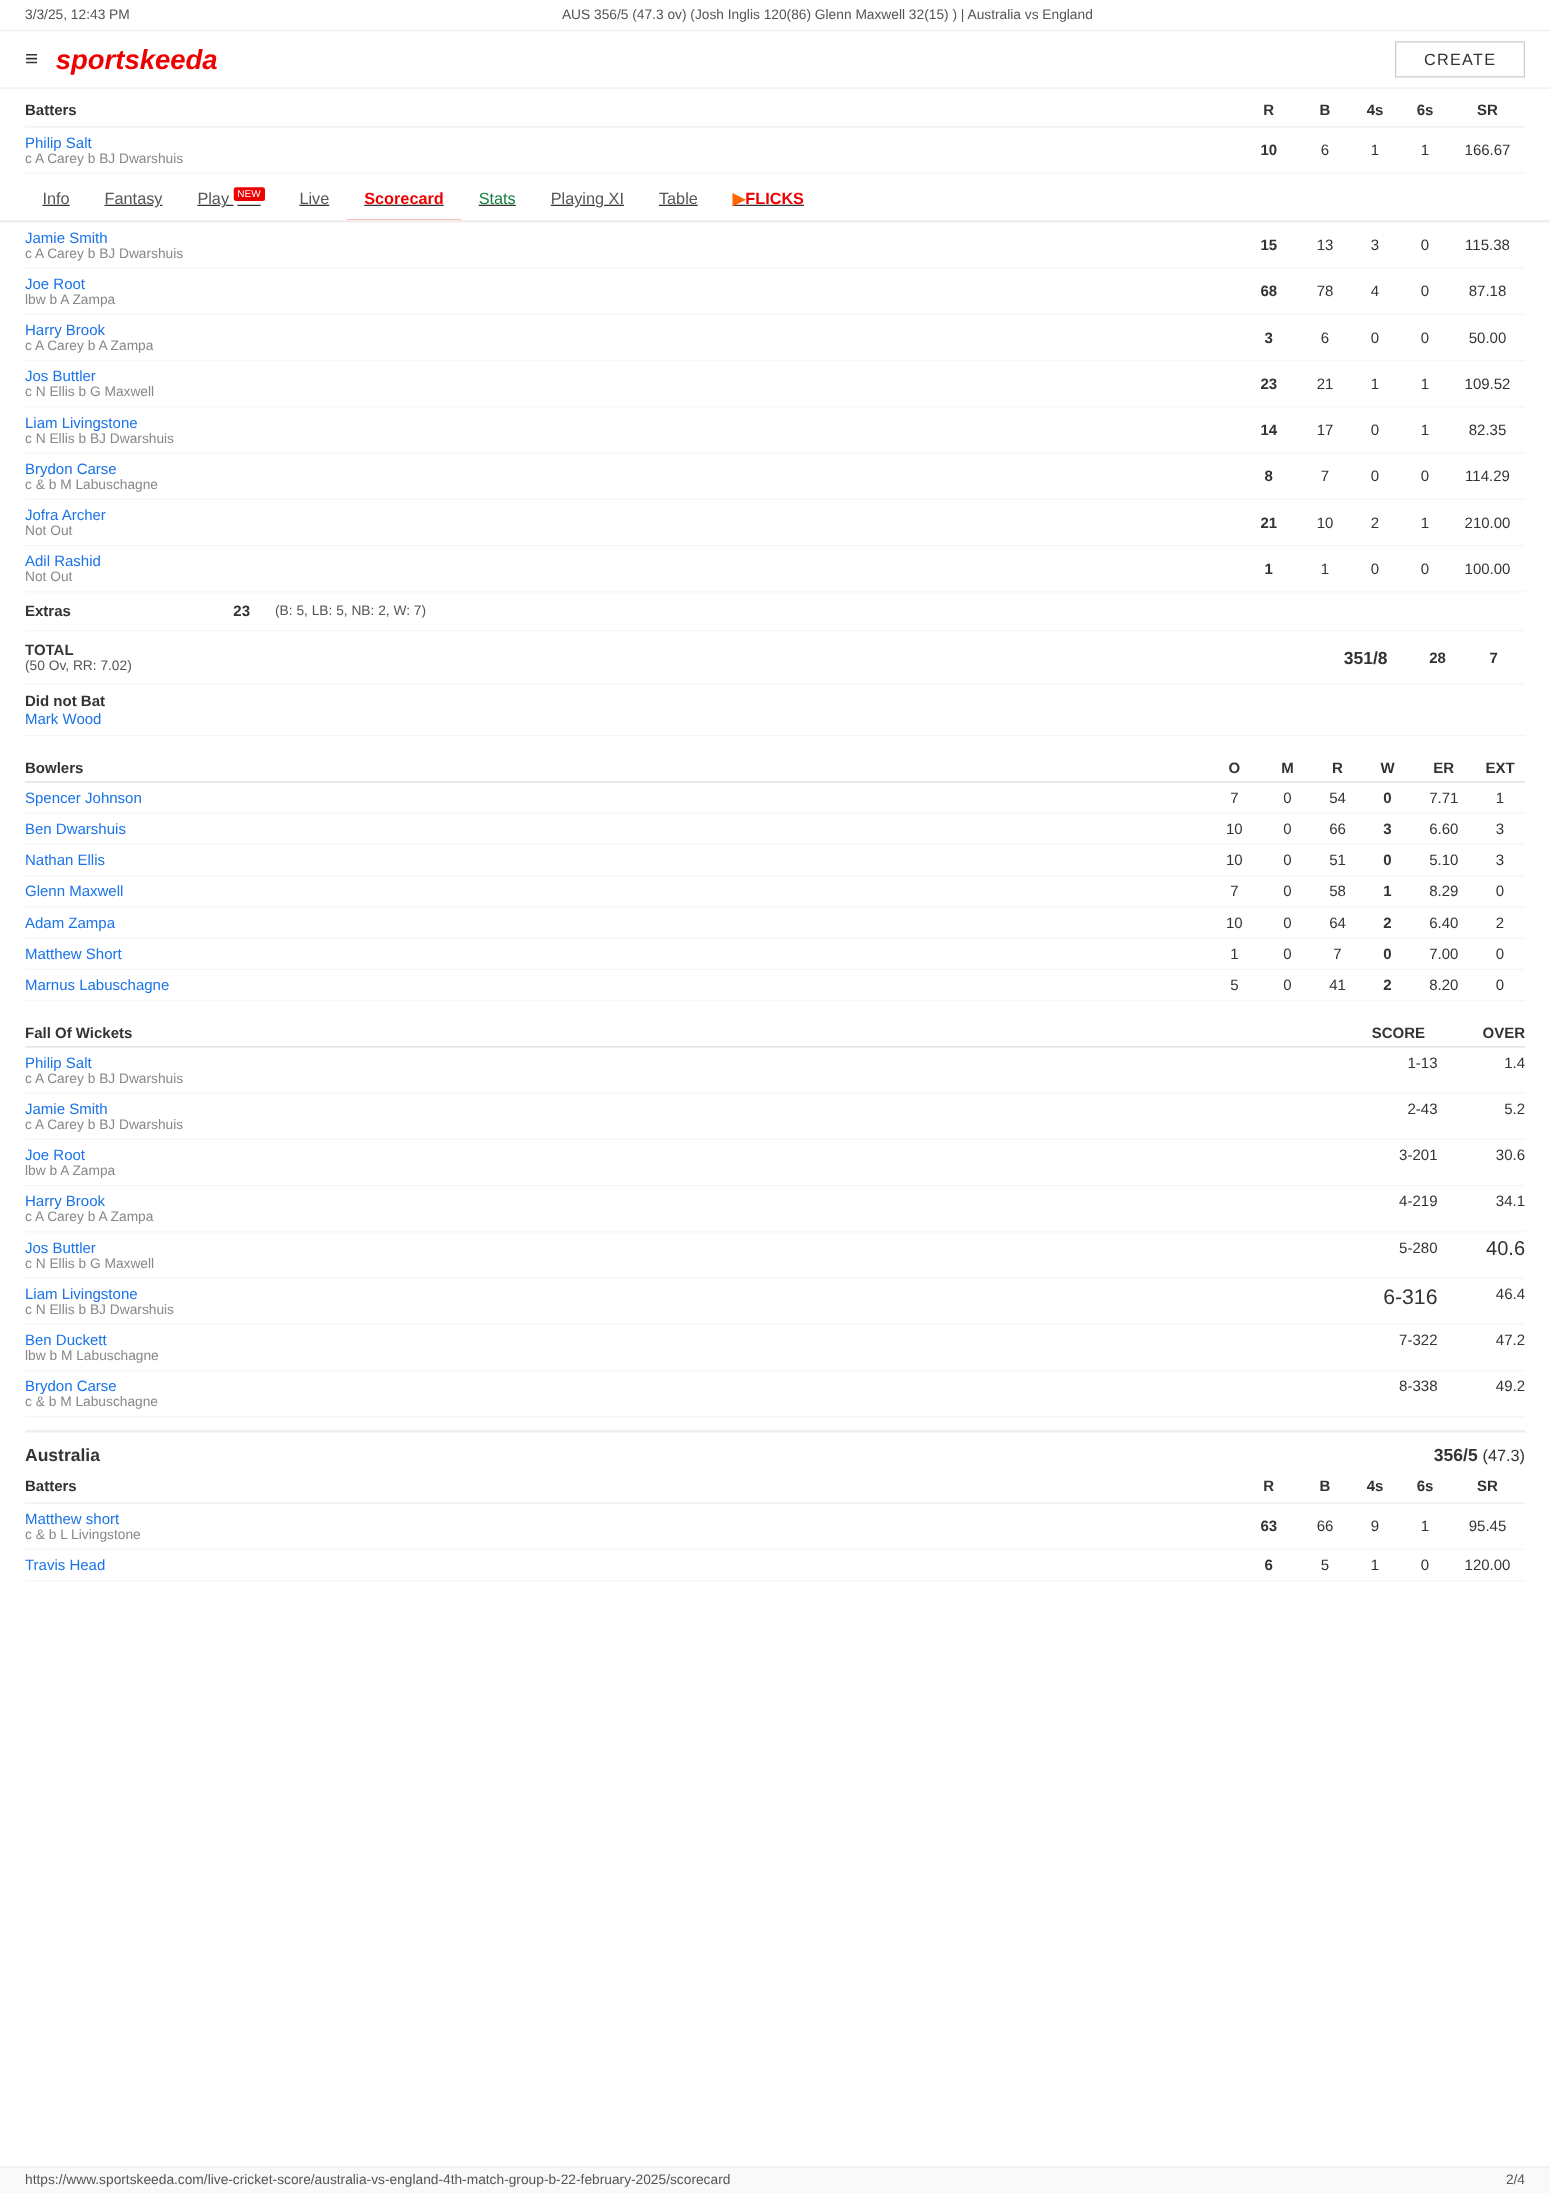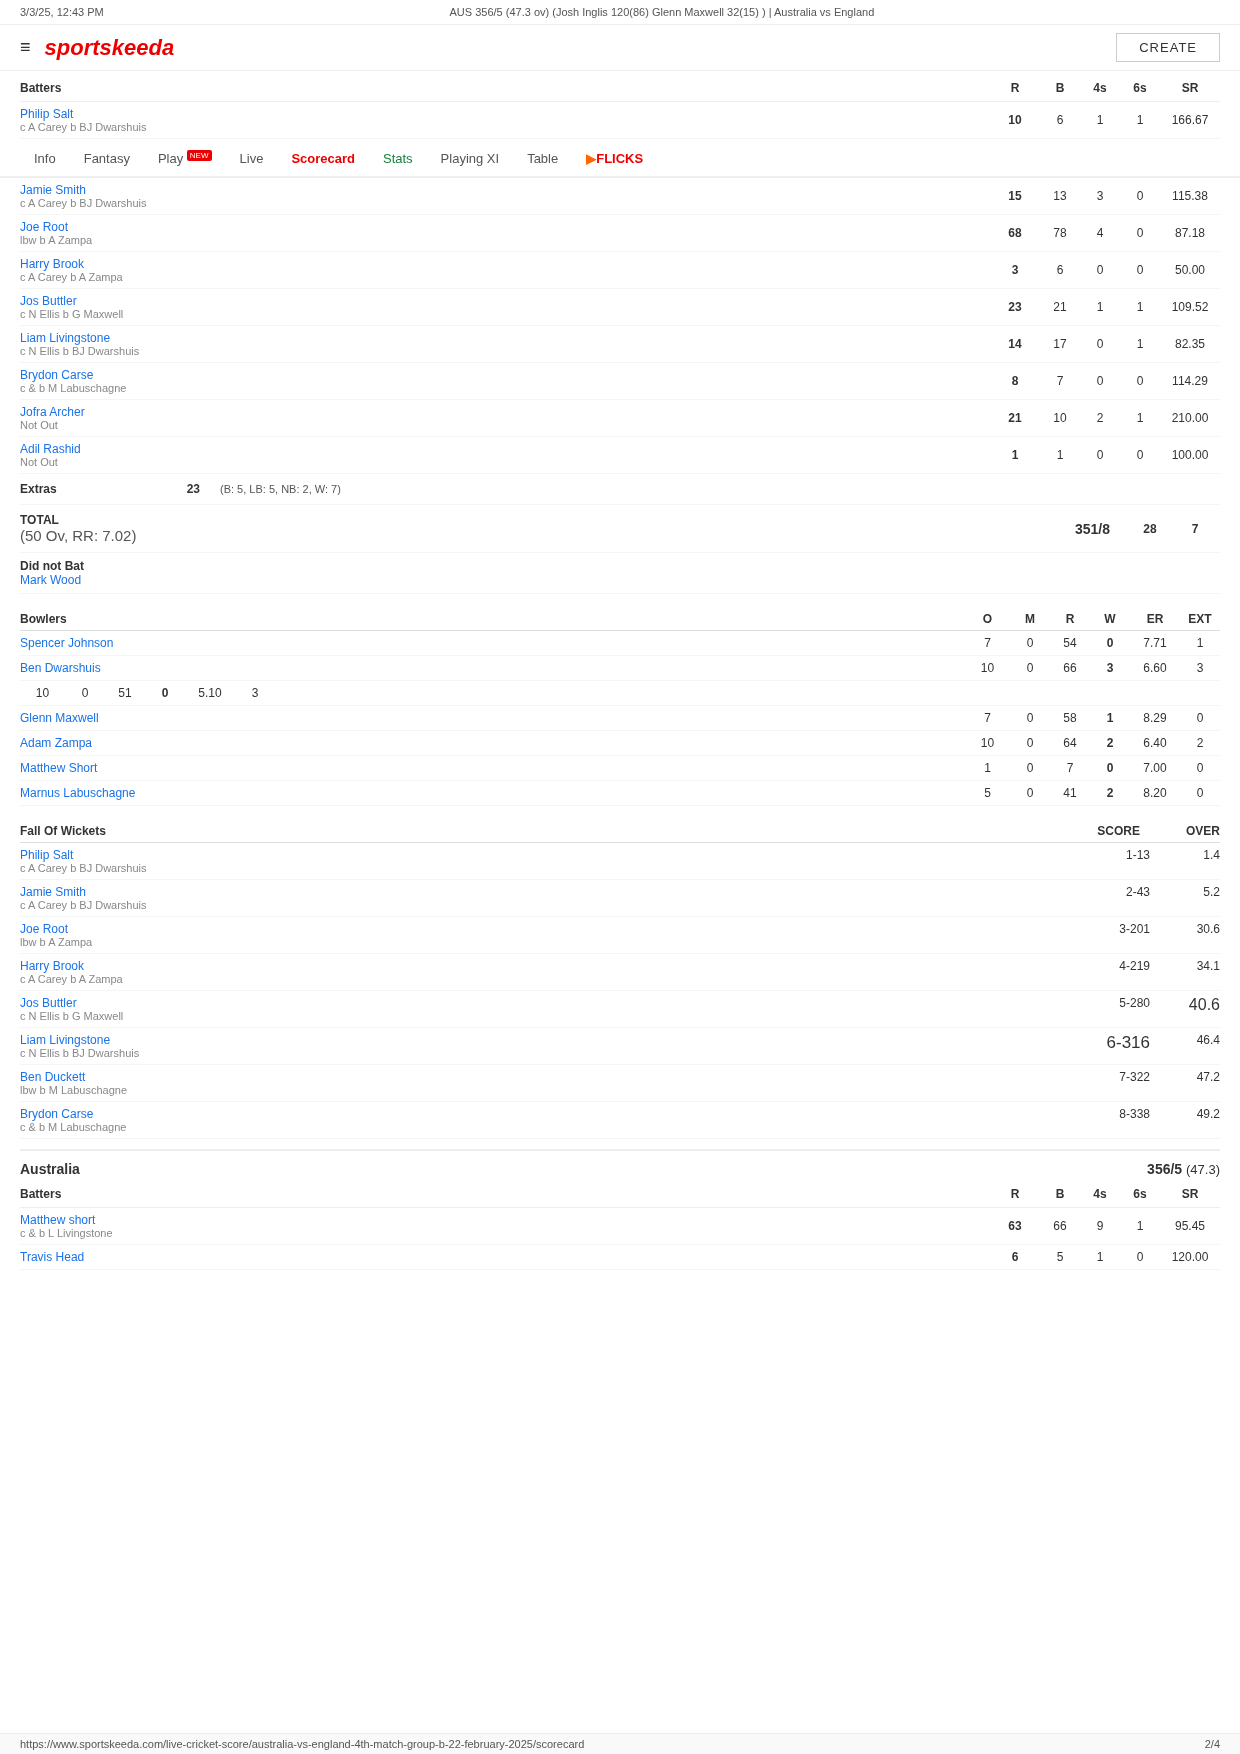--- a/index.html
+++ b/index.html
@@ -45,21 +45,21 @@
       <div style="color:#888; font-size:11px;">c A Carey b BJ Dwarshuis</div>
     </div>
     <div style="width:50px; text-align:center; font-size:12px; font-weight:bold;">10</div>
     <div style="width:40px; text-align:center; font-size:12px;">6</div>
     <div style="width:40px; text-align:center; font-size:12px;">1</div>
     <div style="width:40px; text-align:center; font-size:12px;">1</div>
     <div style="width:60px; text-align:center; font-size:12px;">166.67</div>
   </div>
 </div>
 
-<div style="display:flex; align-items:center; border-bottom:2px solid #eee; padding:0 20px; margin-top:2px; overflow-x:auto;">
+<div style="display:flex; align-items:center; border-bottom:2px solid #eee; padding:0 20px; margin-top:2px; overflow-x:auto;text-decoration:underline;">
   <div style="padding:10px 14px; font-size:13px; cursor:pointer; color:#555; white-space:nowrap;">Info</div>
   <div style="padding:10px 14px; font-size:13px; cursor:pointer; color:#555; white-space:nowrap;">Fantasy</div>
   <div style="padding:10px 14px; font-size:13px; cursor:pointer; color:#555; white-space:nowrap;">Play <span style="font-size:8px; background:#e00; color:#fff; border-radius:2px; padding:1px 3px; vertical-align:super;">NEW</span></div>
   <div style="padding:10px 14px; font-size:13px; cursor:pointer; color:#555; white-space:nowrap;">Live</div>
   <div style="padding:10px 14px; font-size:13px; cursor:pointer; color:#e00; border-bottom:2px solid #e00; margin-bottom:-2px; font-weight:bold; white-space:nowrap;">Scorecard</div>
   <div style="padding:10px 14px; font-size:13px; cursor:pointer; color:#15803d; white-space:nowrap;">Stats</div>
   <div style="padding:10px 14px; font-size:13px; cursor:pointer; color:#555; white-space:nowrap;">Playing XI</div>
   <div style="padding:10px 14px; font-size:13px; cursor:pointer; color:#555; white-space:nowrap;">Table</div>
   <div style="padding:10px 14px; font-size:13px; cursor:pointer; color:#e00; font-weight:bold; white-space:nowrap;"><span style="color:#f60;">▶</span>FLICKS</div>
 </div>
@@ -167,21 +167,21 @@
 
   <div style="display:flex; align-items:center; padding:8px 0; border-bottom:1px solid #f5f5f5;">
     <div style="font-weight:bold; font-size:12px; width:120px;">Extras</div>
     <div style="font-weight:bold; font-size:12px; width:80px; text-align:right; padding-right:20px;">23</div>
     <div style="font-size:11px; color:#555;">(B: 5, LB: 5, NB: 2, W: 7)</div>
   </div>
 
   <div style="display:flex; align-items:center; padding:8px 0; border-bottom:1px solid #f5f5f5;">
     <div style="flex:1;">
       <div style="font-weight:bold; font-size:12px;">TOTAL</div>
-      <div style="font-size:15px; color:#555;">(50 Ov, RR: 7.02)</div>
+      <div style="font-size:11px; color:#555;">(50 Ov, RR: 7.02)</div>
     </div>
     <div style="font-weight:bold; font-size:14px; width:80px; text-align:right; padding-right:20px;">351/8</div>
     <div style="font-weight:bold; font-size:12px; width:40px; text-align:center;">28</div>
     <div style="font-weight:bold; font-size:12px; width:50px; text-align:center;">7</div>
   </div>
 
   <div style="padding:6px 0; border-bottom:1px solid #f5f5f5;">
     <span style="font-weight:bold; font-size:12px;">Did not Bat</span>
     <br>
     <span style="color:#1a73e8; font-size:12px; cursor:pointer;">Mark Wood</span>
@@ -211,20 +211,21 @@
     <div style="flex:1;"><span style="color:#1a73e8; font-size:12px; cursor:pointer;">Ben Dwarshuis</span></div>
     <div style="width:45px; text-align:center; font-size:12px;">10</div>
     <div style="width:40px; text-align:center; font-size:12px;">0</div>
     <div style="width:40px; text-align:center; font-size:12px;">66</div>
     <div style="width:40px; text-align:center; font-size:12px; font-weight:bold;">3</div>
     <div style="width:50px; text-align:center; font-size:12px;">6.60</div>
     <div style="width:40px; text-align:center; font-size:12px;">3</div>
   </div>
 
   <div style="display:flex; align-items:center; padding:5px 0; border-bottom:1px solid #f5f5f5;">
+    <div style="flex:1;"><span style="color:#1a73e8; font-size:12px; cursor:pointer;">Nathan Ellis</span></div>
     <div style="width:45px; text-align:center; font-size:12px;">10</div>
     <div style="width:40px; text-align:center; font-size:12px;">0</div>
     <div style="width:40px; text-align:center; font-size:12px;">51</div>
     <div style="width:40px; text-align:center; font-size:12px; font-weight:bold;">0</div>
     <div style="width:50px; text-align:center; font-size:12px;">5.10</div>
     <div style="width:40px; text-align:center; font-size:12px;">3</div>
   </div>
 
   <div style="display:flex; align-items:center; padding:5px 0; border-bottom:1px solid #f5f5f5;">
     <div style="flex:1;"><span style="color:#1a73e8; font-size:12px; cursor:pointer;">Glenn Maxwell</span></div>

